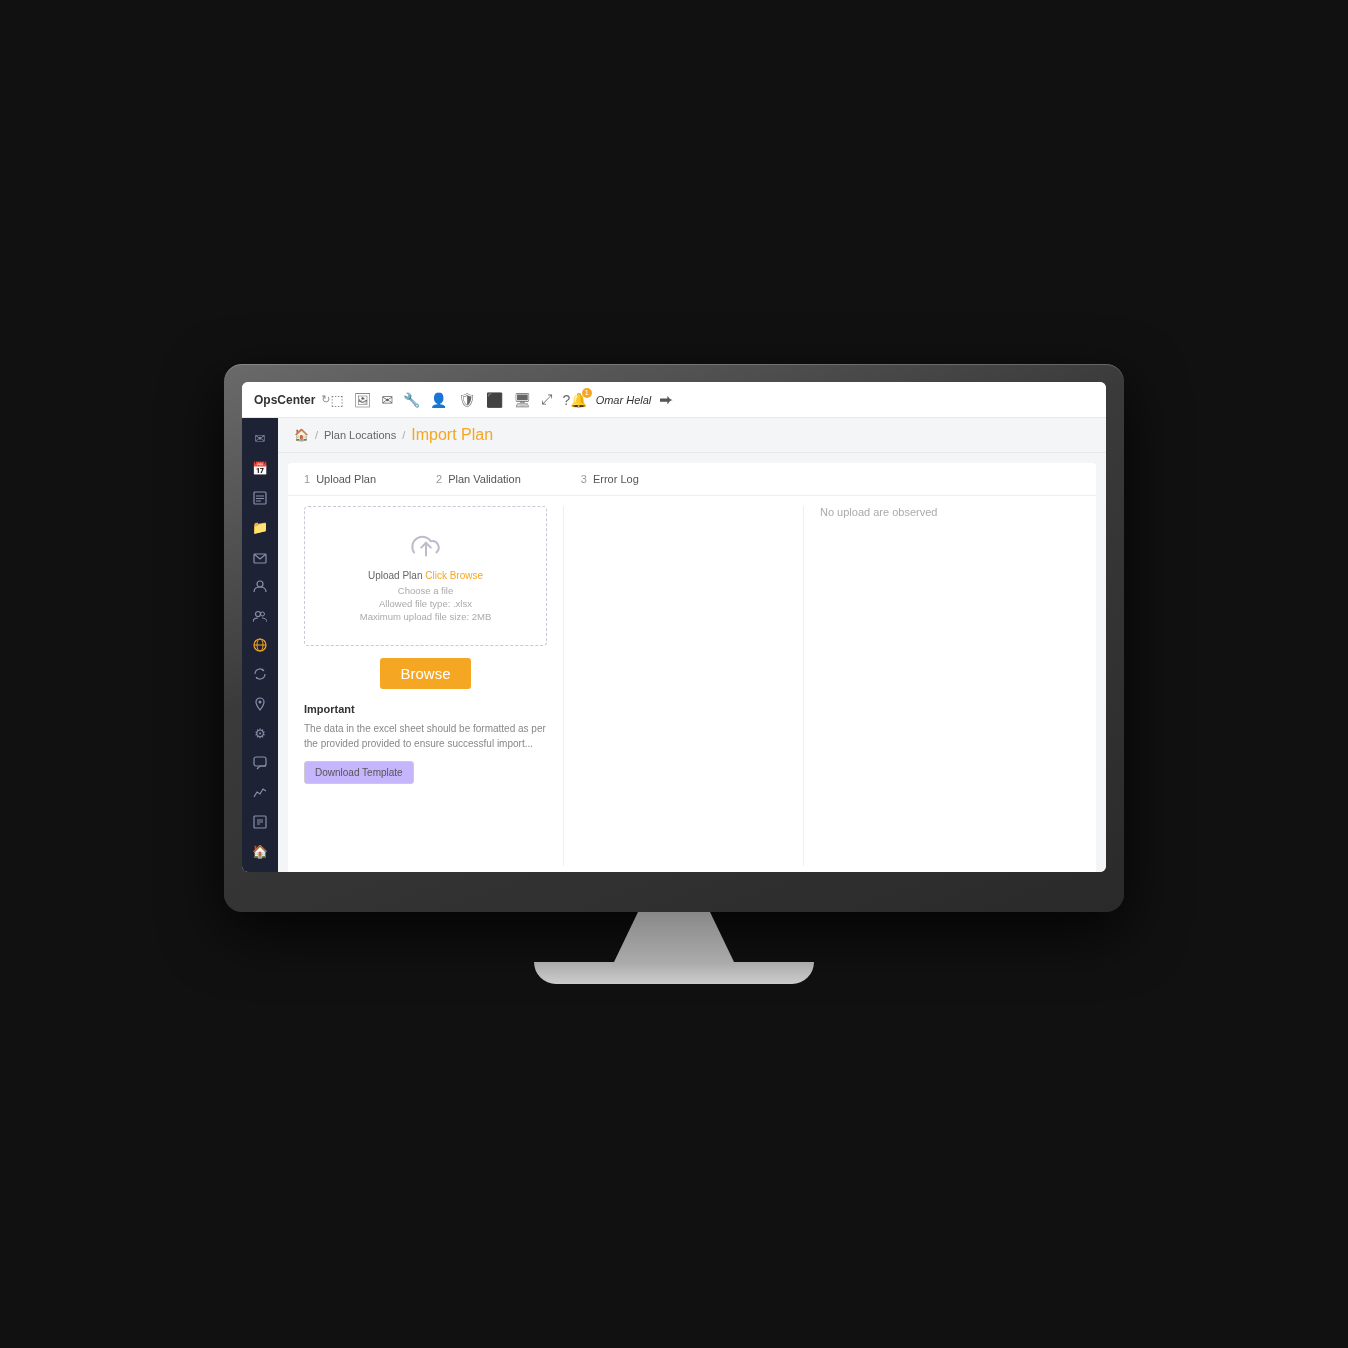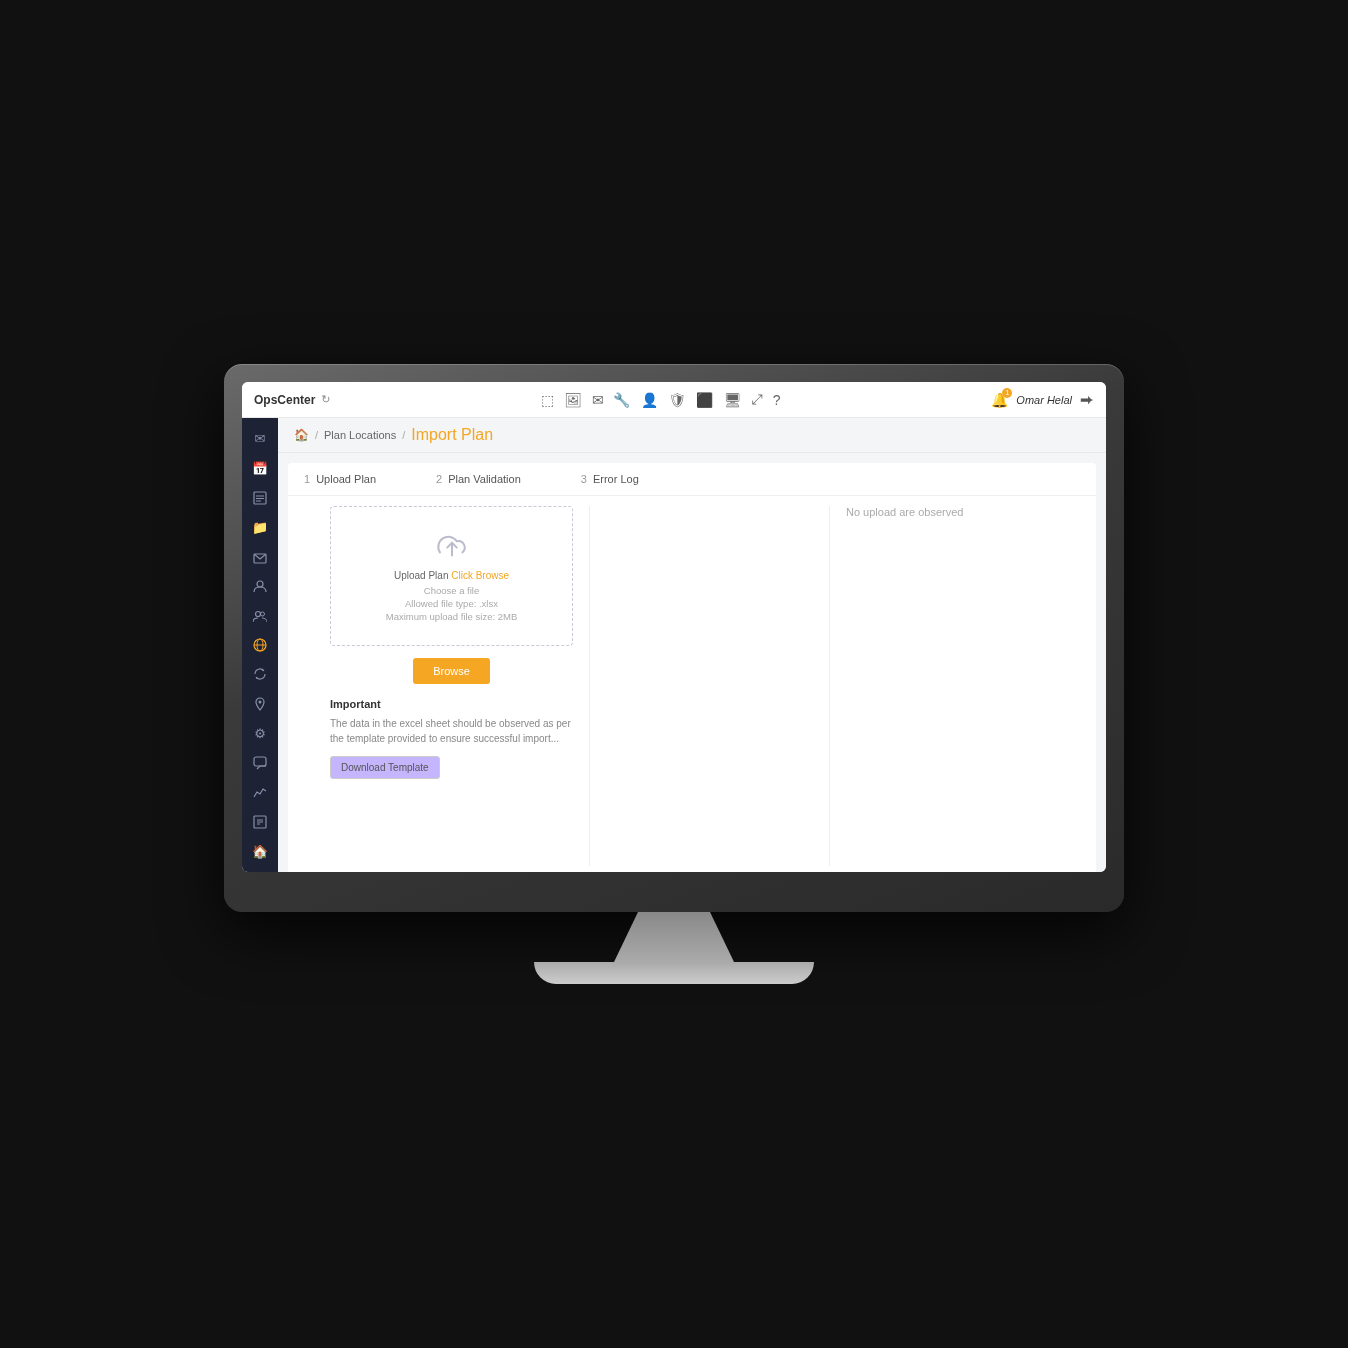--- a/index.html
+++ b/index.html
@@ -53,21 +53,20 @@
       display: flex;
       flex-direction: column;
       height: 490px;
       font-size: 11px;
     }
 
     
     .topbar {
       display: flex;
       align-items: center;
-      justify-content: space-between;
       padding: 0 12px;
       height: 36px;
       background: #fff;
       border-bottom: 1px solid #e8e8e8;
     }
 
     .topbar-left {
       display: flex;
       align-items: center;
       gap: 6px;
@@ -245,21 +244,20 @@
       display: flex;
       padding: 10px 16px;
       gap: 0;
       min-height: 380px;
     }
 
     .col-1 {
       width: 260px;
       padding-right: 16px;
       border-right: 1px solid #eee;
-      margin-left: 26px;
     }
 
     .col-2 {
       width: 240px;
       padding: 0 16px;
       border-right: 1px solid #eee;
     }
 
     .col-3 {
       flex: 1;
@@ -297,21 +295,21 @@
       text-align: center;
       margin-top: 2px;
     }
 
     .browse-button {
       background: #f5a623;
       color: #fff;
       border: none;
       border-radius: 3px;
       padding: 7px 20px;
-      font-size: 11px;
+      font-size: 15px;
       cursor: pointer;
       margin: 0 auto;
       display: block;
       margin-bottom: 14px;
     }
 
     .important-section {
       margin-top: 8px;
     }
 
@@ -507,21 +505,21 @@
                     </div>
                     <div class="upload-hint">Choose a file</div>
                     <div class="upload-hint">Allowed file type: .xlsx</div>
                     <div class="upload-hint">Maximum upload file size: 2MB</div>
                   </div>
 
                   <button class="browse-button">Browse</button>
 
                   <div class="important-section">
                     <div class="important-title">Important</div>
-                    <div class="important-text">The data in the excel sheet should be observed as per the template provided to ensure successful import...</div>
+                    <div class="important-text">The data in the excel sheet should be formatted as per the provided provided to ensure successful import...</div>
                     <button class="download-template-btn">Download Template</button>
                   </div>
                 </div>
 
                 <div class="col-2">
                 </div>
 
                 <div class="col-3">
                   <span class="no-errors-text">No upload are observed</span>
                 </div>

